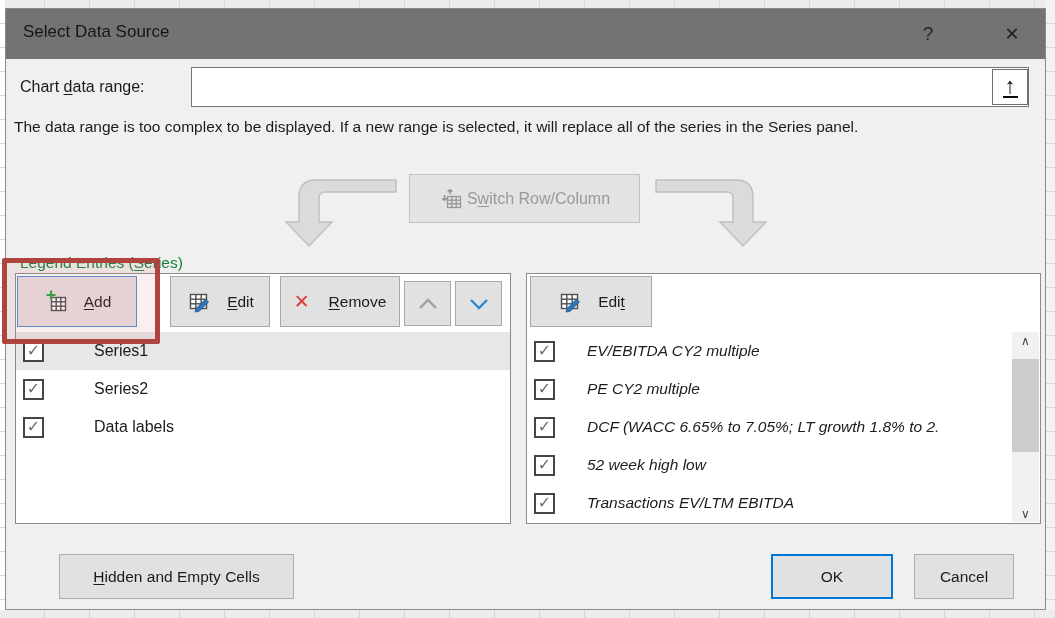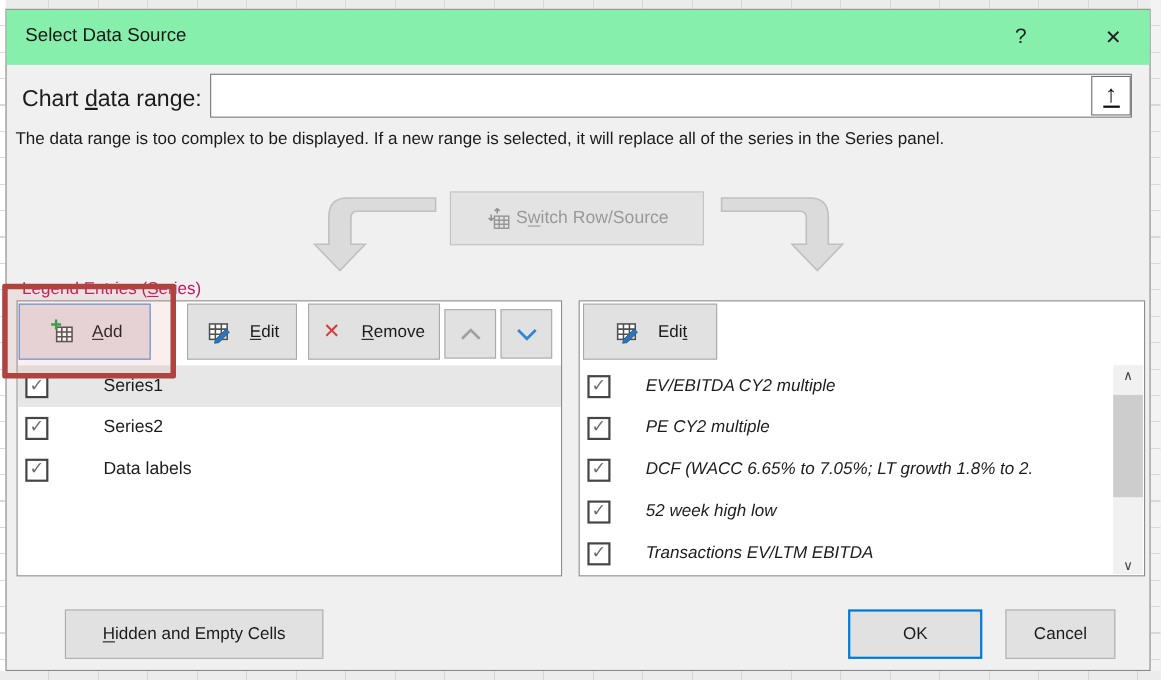--- a/index.html
+++ b/index.html
@@ -19,49 +19,49 @@
     background-image:repeating-linear-gradient(to bottom,transparent 0 23px,#d9d9d9 23px 24px); }
   .sliver-bottom { left:0; bottom:0; width:1055px; height:8px; background:#ececec;
     background-image:repeating-linear-gradient(to right,transparent 0 44px,#d4d4d4 44px 45px); }
   .sliver-top { left:0; top:0; width:1055px; height:8px; background:#ececec;
     background-image:repeating-linear-gradient(to right,transparent 0 44px,#d9d9d9 44px 45px); }
 
   .dialog {
     position:absolute; left:5px; top:8px; width:1041px; height:602px;
     background:#f0f0f0; border:1px solid #8a8a8a;
   }
-  .titlebar { position:absolute; left:0; top:0; width:100%; height:50px; background:#86efac; }
+  .titlebar { position:absolute; left:0; top:0; width:100%; height:50px; background:#737373; }
   .title { position:absolute; left:17px; top:13px; font-size:17px; color:#161616; }
   .cap-btn { position:absolute; top:10px; width:34px; height:30px; display:flex;
     align-items:center; justify-content:center; font-size:19px; color:#222; cursor:default; }
   .help-btn { right:100px; }
   .close-btn { right:16px; font-size:18px; }
 
-  .range-label { position:absolute; left:14px; top:69px; font-size:21px; }
+  .range-label { position:absolute; left:14px; top:69px; font-size:16px; }
   .range-input { position:absolute; left:185px; top:58px; width:838px; height:40px;
     border:1px solid #757575; background:#fff; font-size:15px; padding:0 44px 0 8px;
     font-family:inherit; outline:none; }
   .range-pick { position:absolute; left:986px; top:60px; width:36px; height:36px;
     background:#fff; border:1px solid #6e6e6e; display:flex; flex-direction:column;
     align-items:center; justify-content:center; }
   .range-pick .arrow { font-size:22px; font-weight:bold; line-height:18px; color:#0b0b0b; }
   .range-pick .bar { width:15px; height:2px; background:#0b0b0b; margin-top:1px; }
 
   .desc { position:absolute; left:8px; top:106px; width:1018px; font-size:15.5px;
     line-height:23px; color:#1b1b1b; }
 
   .elbow-arrow { position:absolute; top:168px; }
   .elbow-left { left:272px; }
   .elbow-right { left:648px; }
 
   .switch-btn { position:absolute; left:403px; top:165px; width:231px; height:49px;
     background:#e3e3e3; border:1px solid #c3c3c3; color:#999; font-size:16px;
     display:flex; align-items:center; justify-content:center; gap:2px; }
 
-  .section-header { position:absolute; font-size:15.5px; color:#be185d; }
+  .section-header { position:absolute; font-size:15.5px; color:#15803d; }
   .legend-header { left:14px; top:245px; }
   .axis-header { left:520px; top:245px; }
 
   .panel { position:absolute; background:#fff; border:1px solid #8b8b8b; }
   .legend-panel { left:9px; top:264px; width:496px; height:251px; }
   .axis-panel { left:520px; top:264px; width:515px; height:251px; }
 
   .tool-btn { position:absolute; top:2px; height:51px; background:#e1e1e1;
     border:1px solid #a9a9a9; display:flex; align-items:center; justify-content:center;
     gap:15px; font-size:15.5px; color:#1b1b1b; }
@@ -147,21 +147,21 @@
   <div class="switch-btn">
     <svg width="26" height="26" viewBox="0 0 26 26">
       <rect x="8.5" y="10.5" width="13" height="11" fill="none" stroke="#979797" stroke-width="1.3"></rect>
       <line x1="8.5" y1="14.2" x2="21.5" y2="14.2" stroke="#979797" stroke-width="1.3"></line>
       <line x1="8.5" y1="17.8" x2="21.5" y2="17.8" stroke="#979797" stroke-width="1.3"></line>
       <line x1="12.8" y1="10.5" x2="12.8" y2="21.5" stroke="#979797" stroke-width="1.3"></line>
       <line x1="17.2" y1="10.5" x2="17.2" y2="21.5" stroke="#979797" stroke-width="1.3"></line>
       <path d="M11 8 V3.5 M11 3.5 L8.7 5.8 M11 3.5 L13.3 5.8" fill="none" stroke="#8f8f8f" stroke-width="1.4"></path>
       <path d="M5.5 9 V14.5 M5.5 14.5 L3.2 12.2 M5.5 14.5 L7.8 12.2" fill="none" stroke="#8f8f8f" stroke-width="1.4"></path>
     </svg>
-    <span><span>S</span><span class="ak">w</span><span>itch Row/Source</span></span>
+    <span><span>S</span><span class="ak">w</span><span>itch Row/Column</span></span>
   </div>
 
   <div class="section-header legend-header"><span>Legend Entries (</span><span class="ak">S</span><span>eries)</span></div>
 
   <div class="panel legend-panel">
     <div class="tool-btn add-btn">
       <svg width="26" height="26" viewBox="0 0 26 26">
         <rect x="8.5" y="8.5" width="14" height="13" fill="#fff" stroke="#4f4f4f" stroke-width="1.4"></rect>
         <line x1="8.5" y1="12.8" x2="22.5" y2="12.8" stroke="#4f4f4f" stroke-width="1.4"></line>
         <line x1="8.5" y1="17.2" x2="22.5" y2="17.2" stroke="#4f4f4f" stroke-width="1.4"></line>

